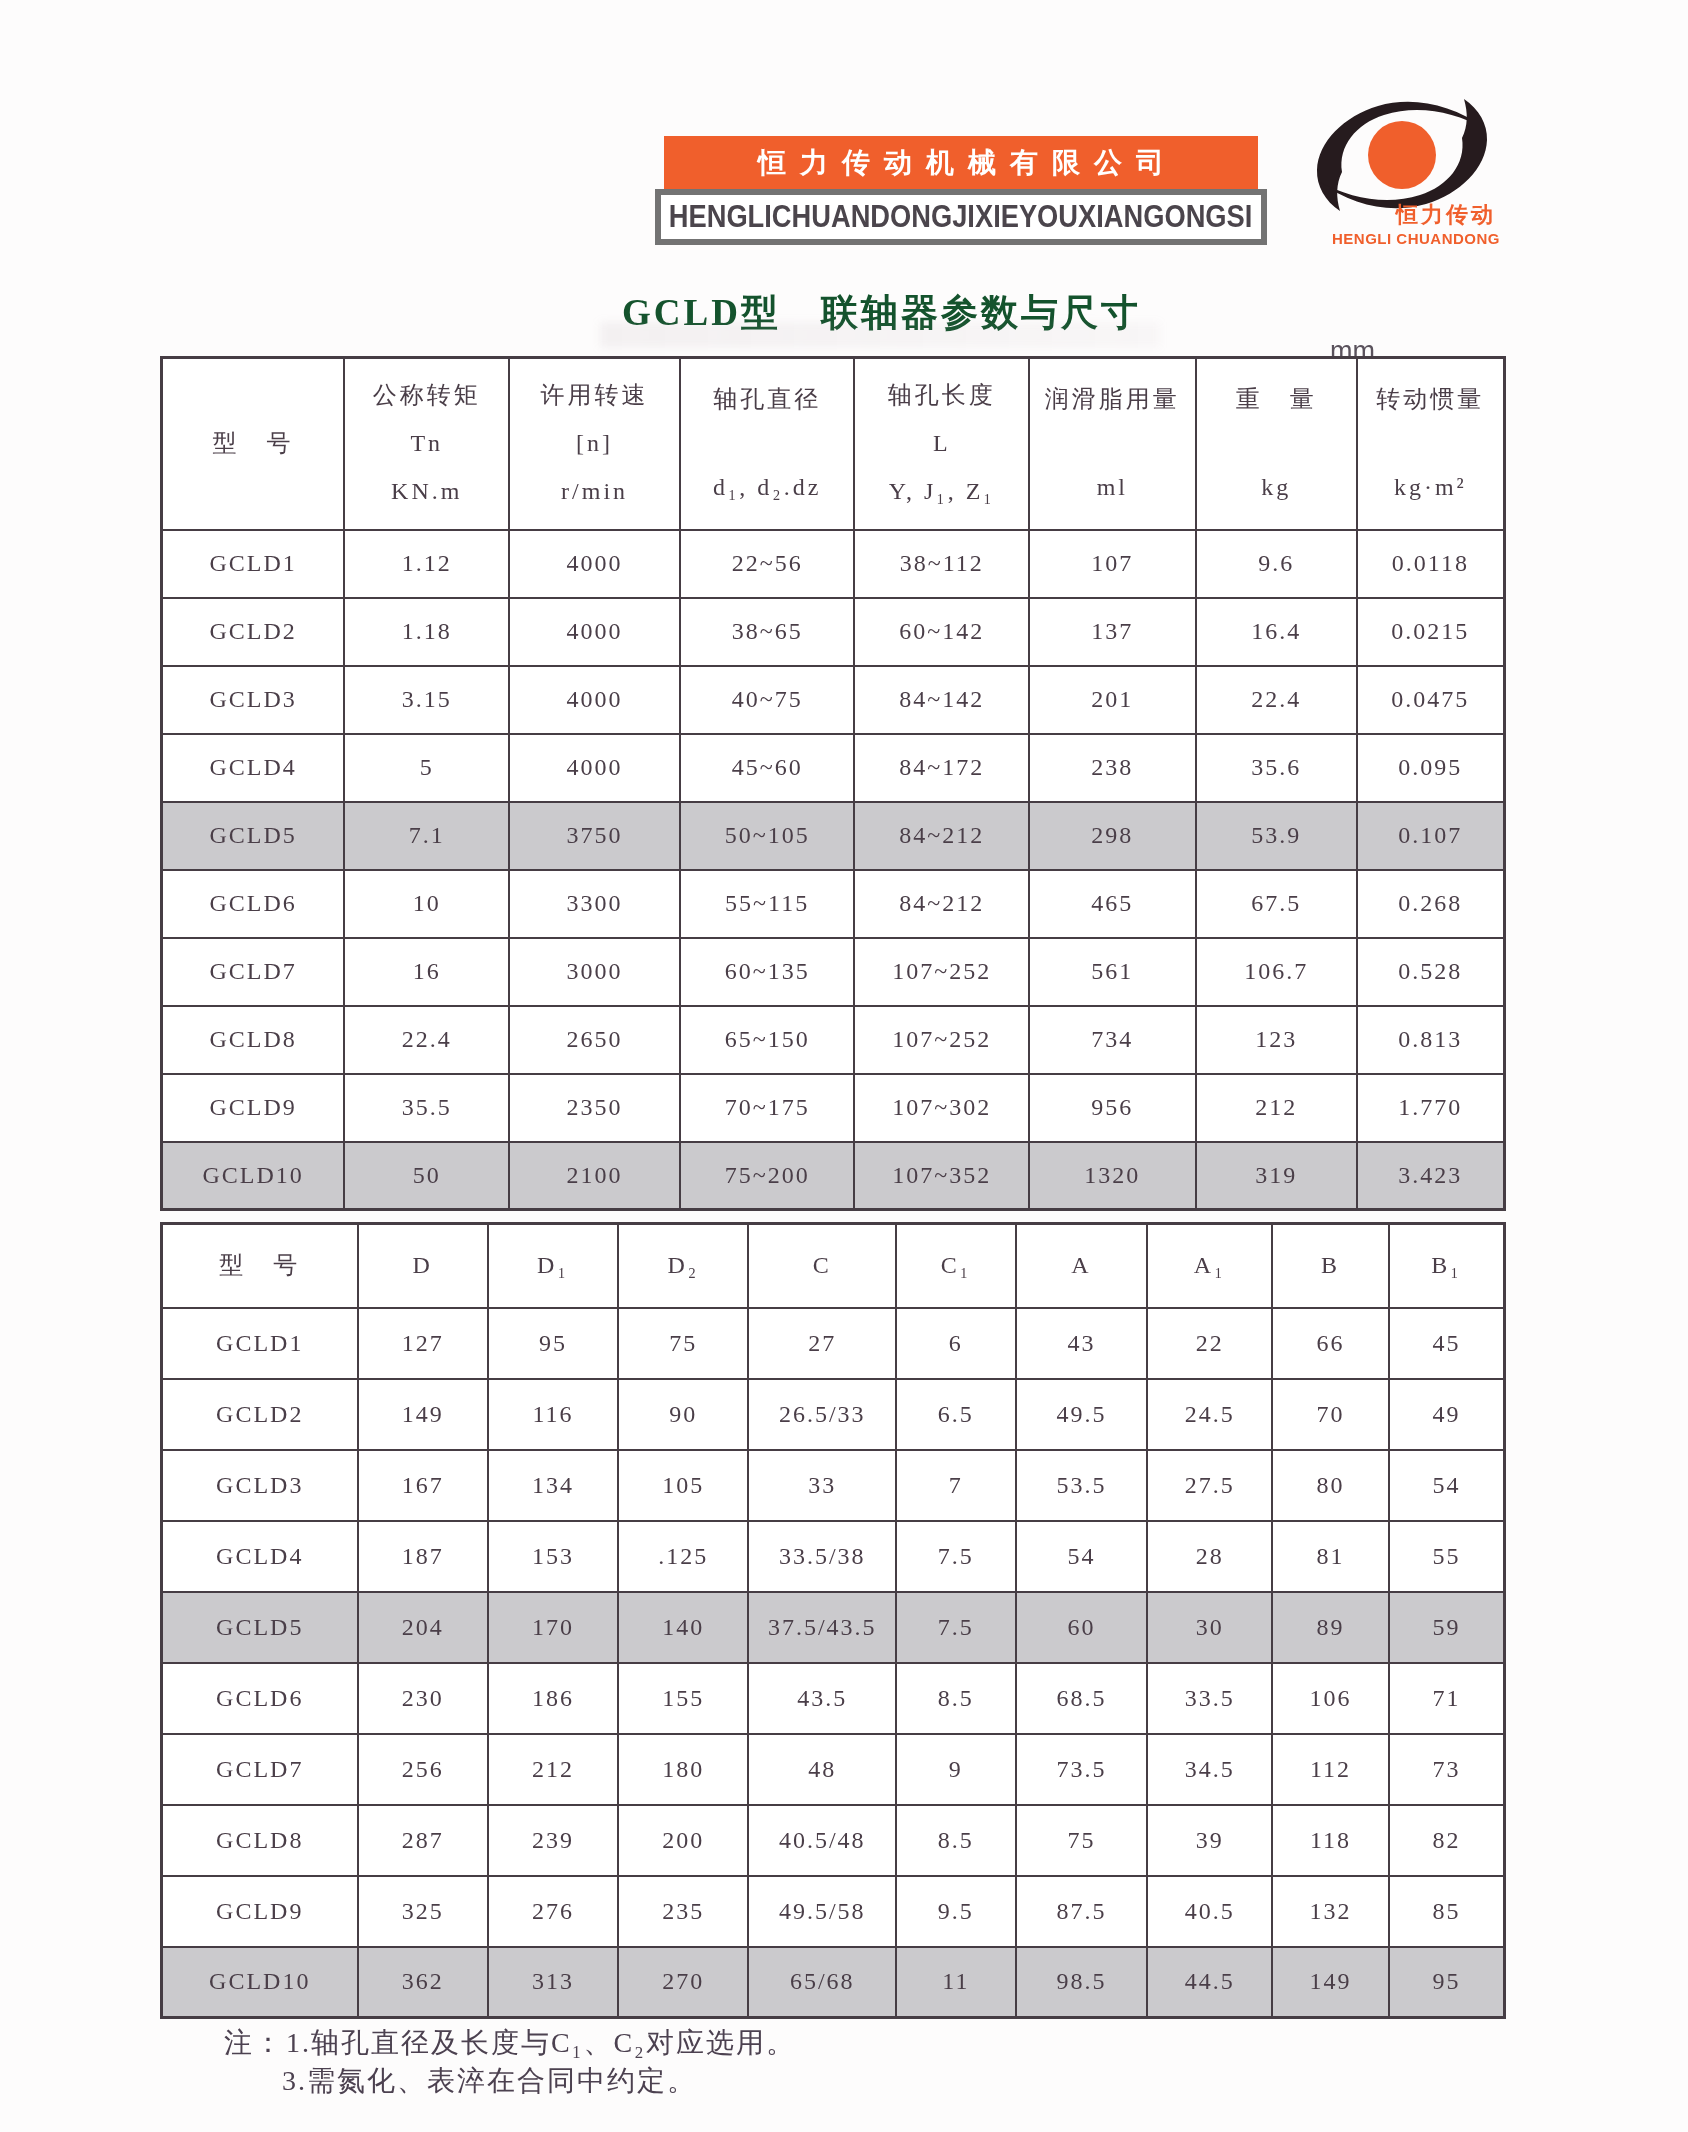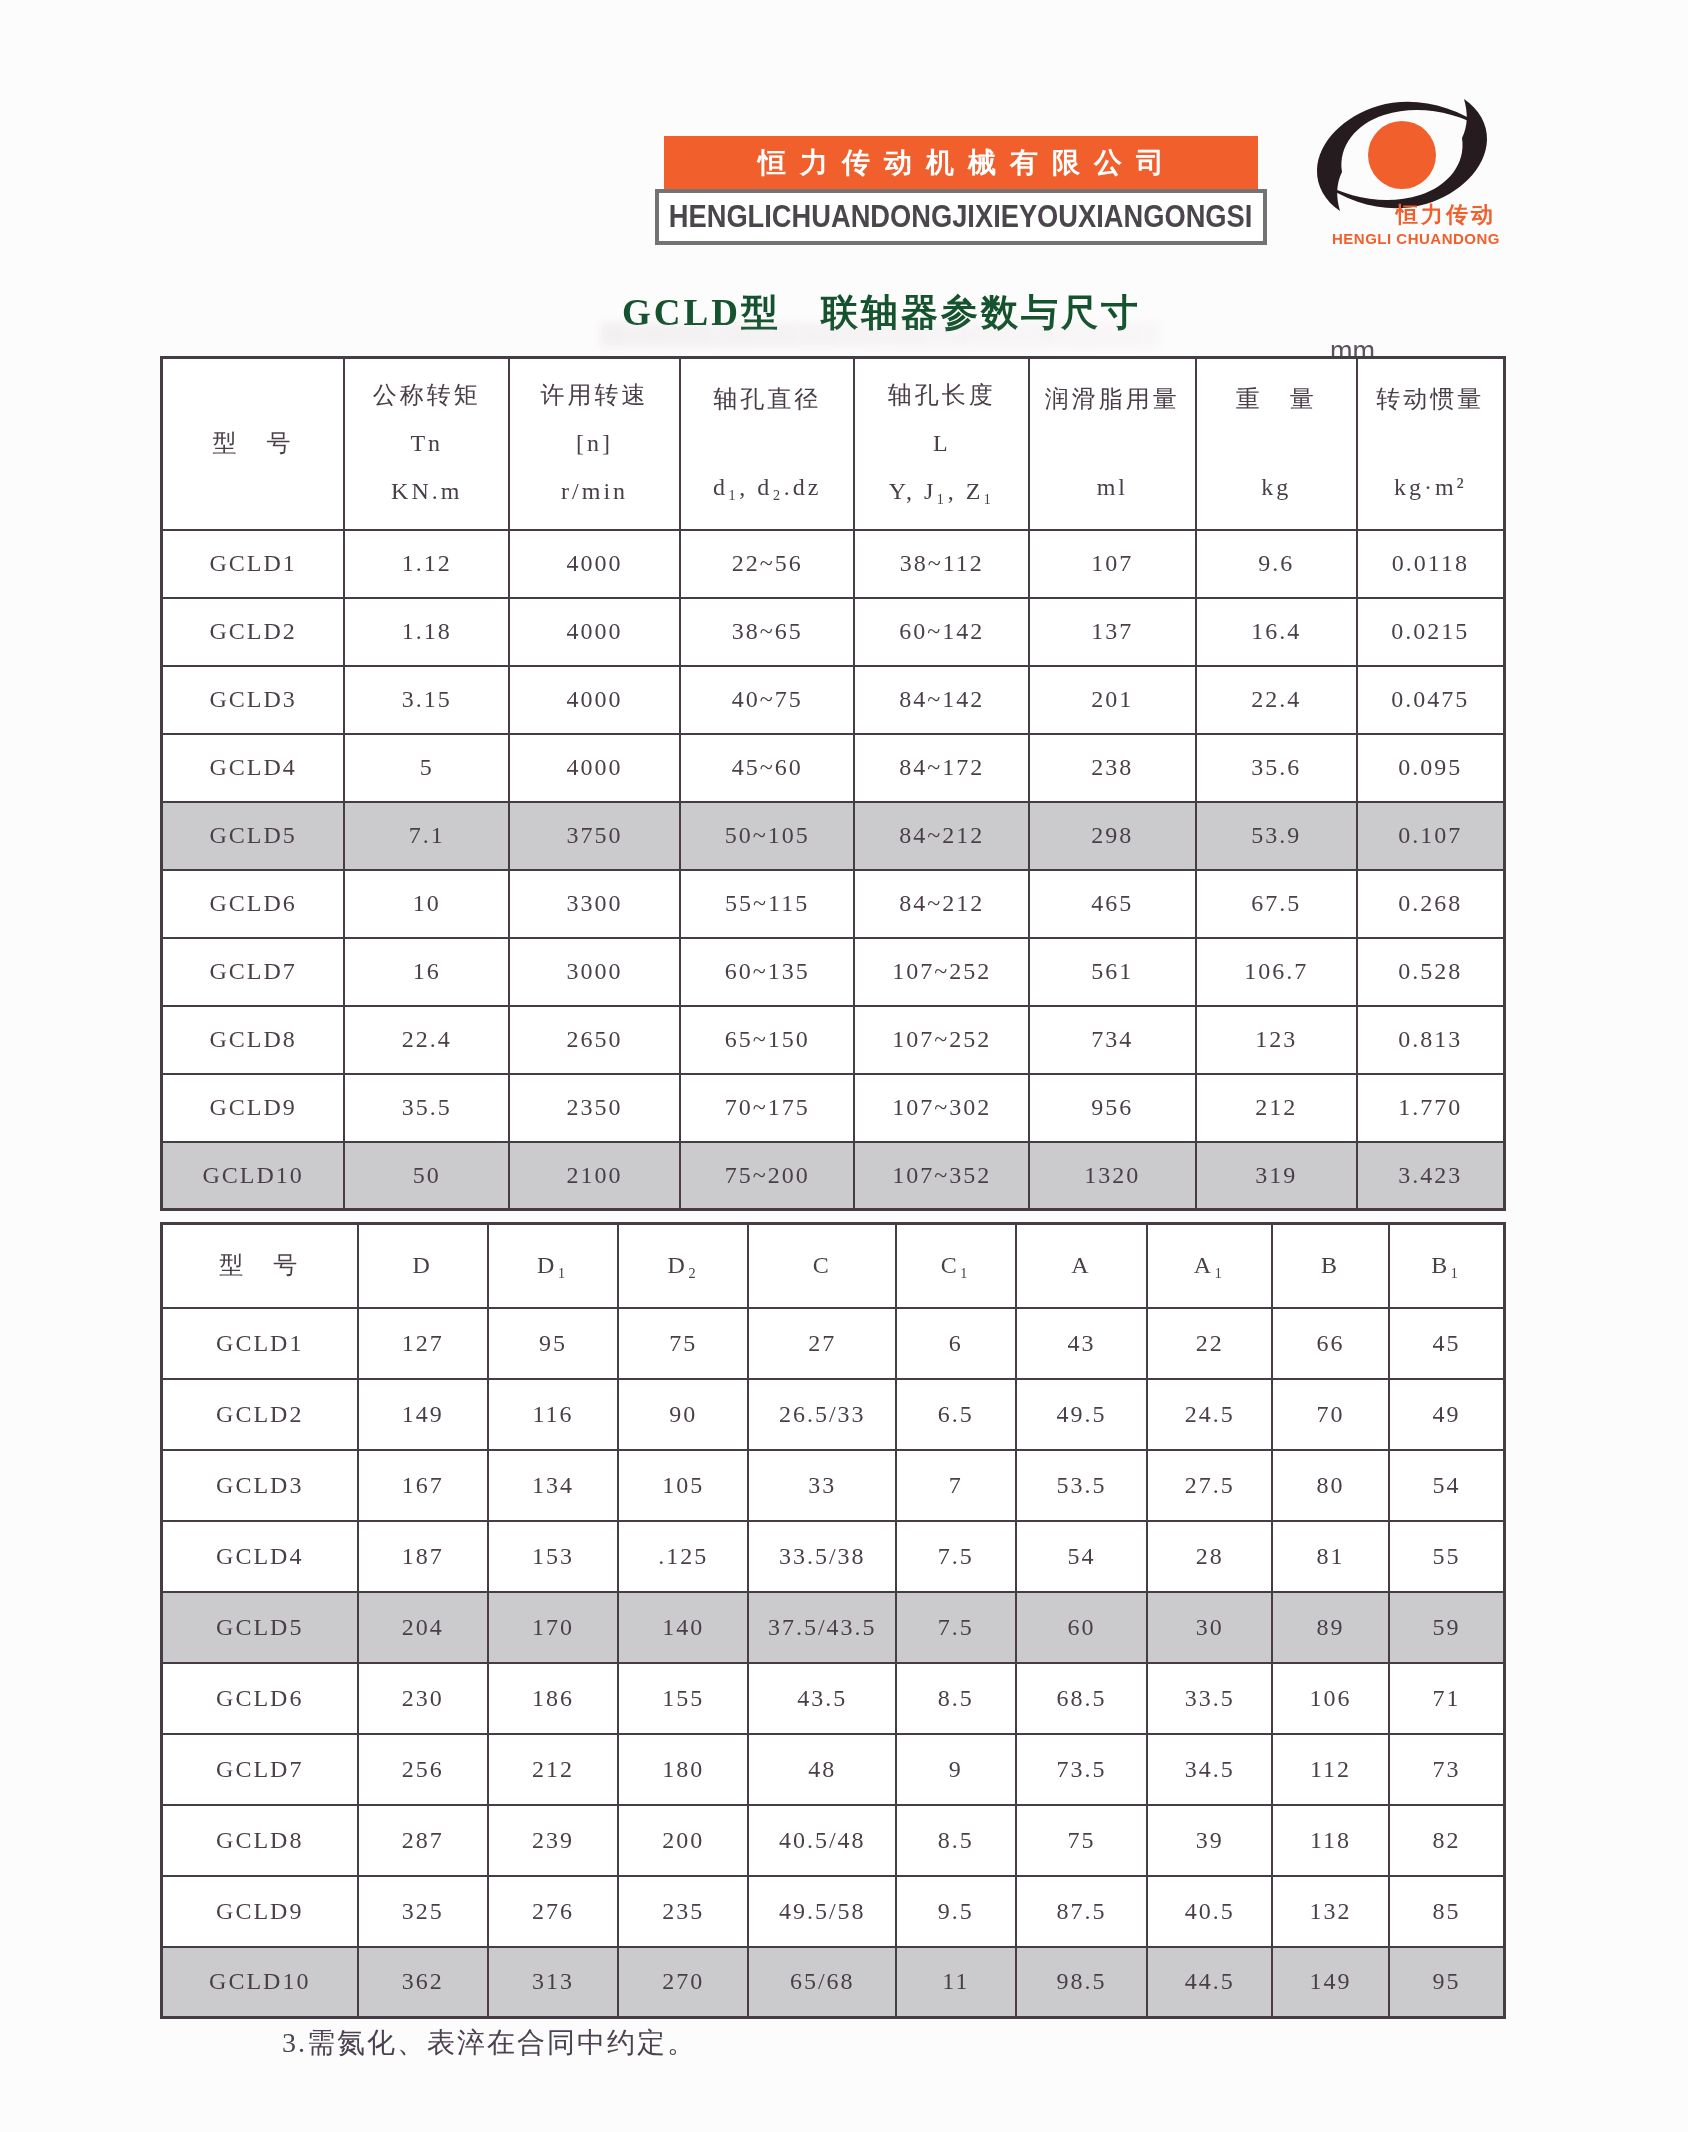--- a/index.html
+++ b/index.html
@@ -20,21 +20,21 @@
     position:absolute;left:664px;top:136px;width:594px;height:53px;
     background:var(--orange);display:flex;align-items:center;justify-content:center;
   }
   .banner-text{
     color:#fff;font-family:"Liberation Sans","DejaVu Sans",sans-serif;
     font-weight:bold;font-size:28px;letter-spacing:14px;white-space:nowrap;
     text-indent:14px;
   }
   .banner-sub{
     position:absolute;left:655px;top:189px;width:612px;height:56px;background:#fff;
-    border:4px solid #737373;display:flex;align-items:center;justify-content:center;
+    border:6px solid #737373;display:flex;align-items:center;justify-content:center;
   }
   .banner-sub-text{
     font-family:"Liberation Sans","DejaVu Sans",sans-serif;font-weight:bold;
     font-size:31px;color:#4b454c;white-space:nowrap;transform:scaleX(.88);
   }
   .logo{position:absolute;left:1308px;top:92px;width:200px;height:164px;}
   .logo svg{position:absolute;left:4px;top:2px;}
   .logo-cn{
     position:absolute;right:12px;top:108px;color:var(--orange);
     font-weight:bold;font-size:22px;letter-spacing:3px;white-space:nowrap;
@@ -488,14 +488,15 @@
         <td>11</td>
         <td>98.5</td>
         <td>44.5</td>
         <td>149</td>
         <td>95</td>
       </tr>
     </tbody>
 </table>
 
 <div class="notes" id="notes-list">
+    <div class="note-line first"><span class="note-prefix">注：</span><span>1.轴孔直径及长度与C₁、C₂对应选用。</span></div>
     <div class="note-line"><span>3.需氮化、表淬在合同中约定。</span></div>
   </div>
 
 </body></html>

